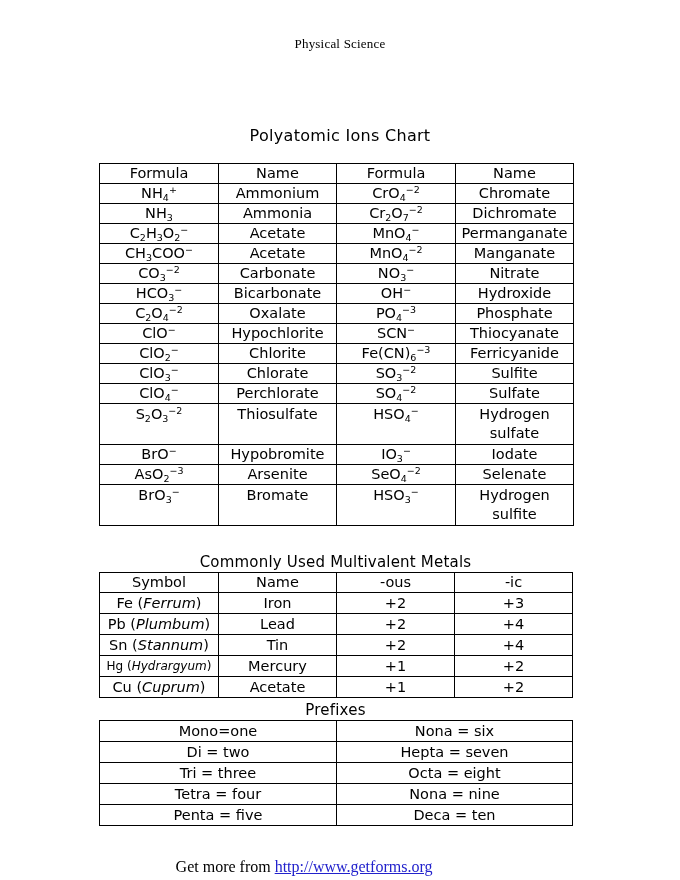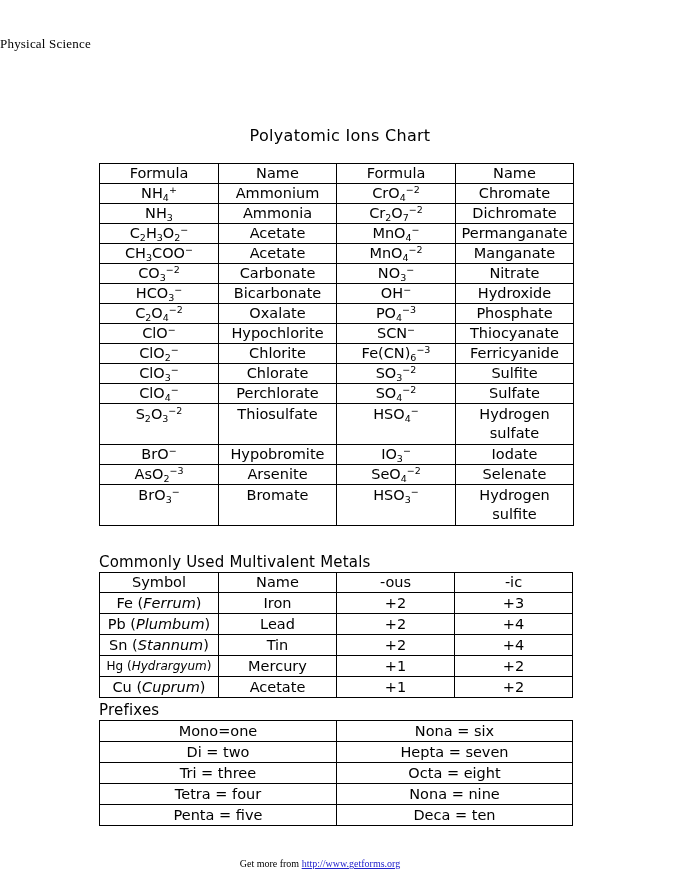--- a/index.html
+++ b/index.html
@@ -15,36 +15,38 @@
     position: relative;
     overflow: hidden;
   }
 
   
   .page-header {
     position: absolute;
     top: 36px;
     left: 0;
     width: 680px;
+    text-align: center;
     font-family: "Liberation Serif", "DejaVu Serif", serif;
     font-size: 13px;
     letter-spacing: .2px;
   }
 
   
   .doc-title {
     position: absolute;
     top: 126px;
     left: 0;
     width: 680px;
     text-align: center;
     font-size: 16px;
     letter-spacing: .3px;
   }
   .section-title {
+    text-align: center;
     font-size: 15px;
     letter-spacing: .2px;
     line-height: 19px;
   }
 
   
   table {
     border-collapse: collapse;
     table-layout: fixed;
     background: #fff;
@@ -115,22 +117,21 @@
   #prefixes-table td { height: 20px; line-height: 20px; }
 
   
   .page-footer {
     position: absolute;
     top: 858px;
     left: 0;
     width: 608px;
     text-align: center;
     font-family: "Liberation Serif", "DejaVu Serif", serif;
-    font-size: 10px;
-    padding-left: 16px;
+    font-size: 16px;
   }
   .page-footer .url {
     color: #2222cc;
     text-decoration: underline;
   }
 </style>
 </head>
 <body>
 
 <div class="page-header">

